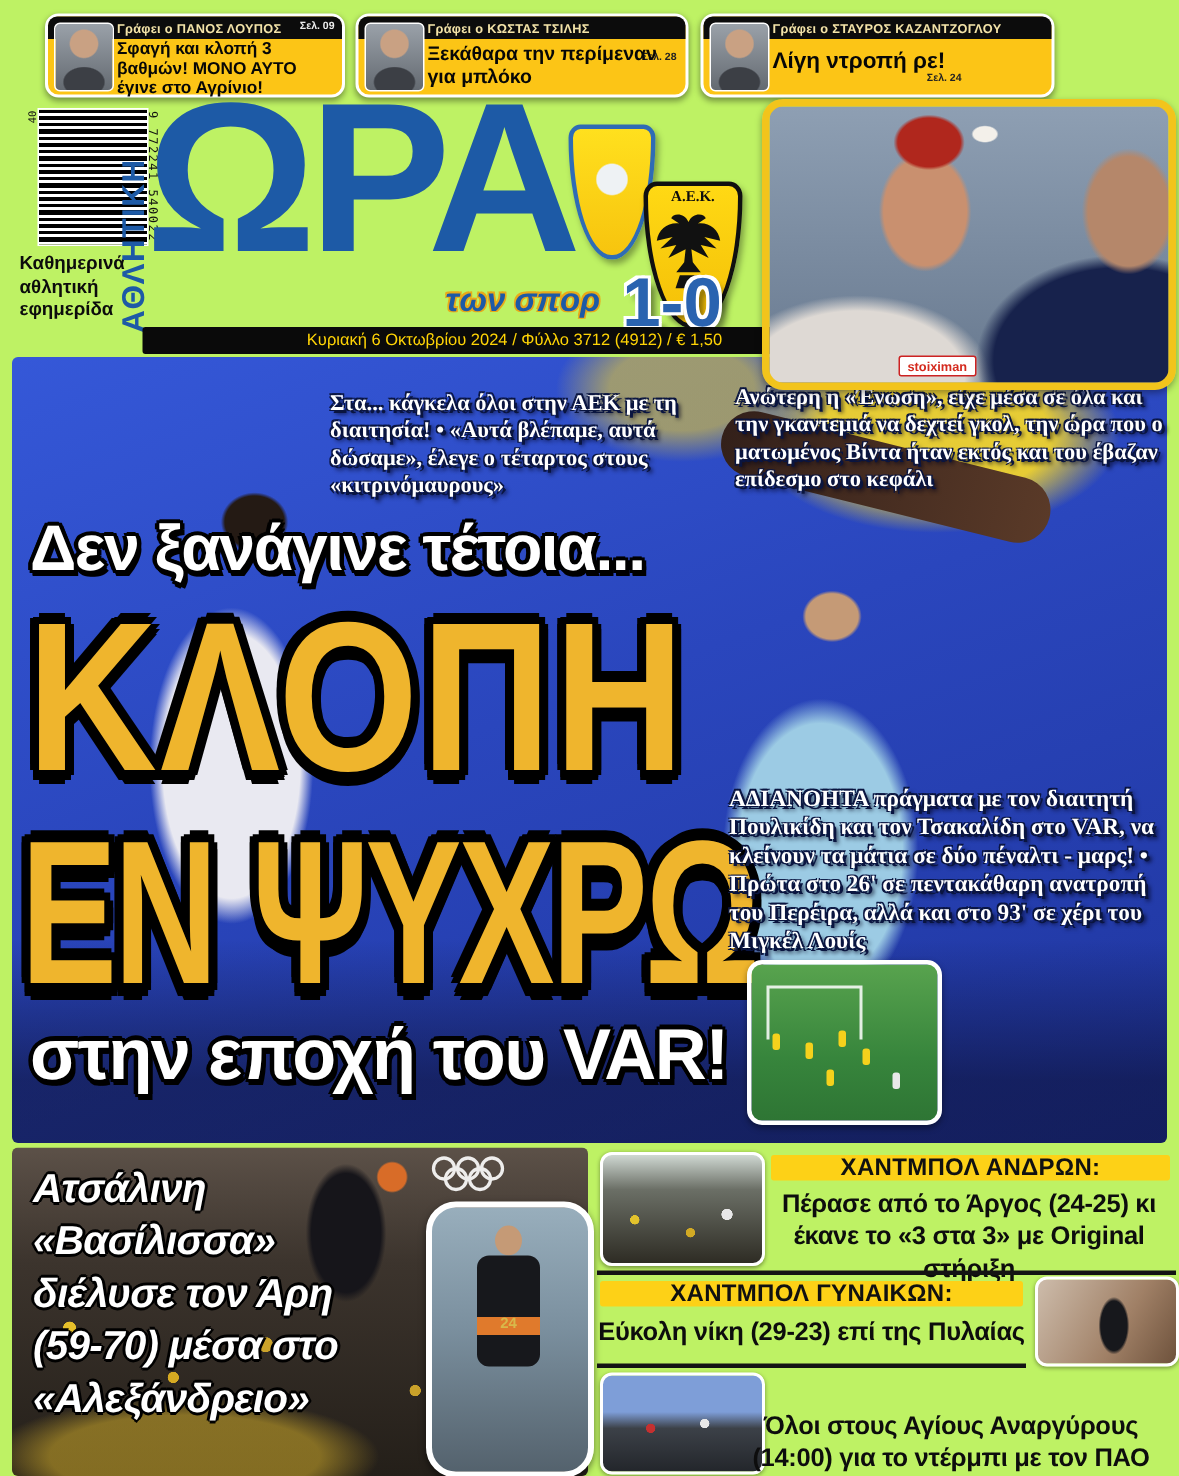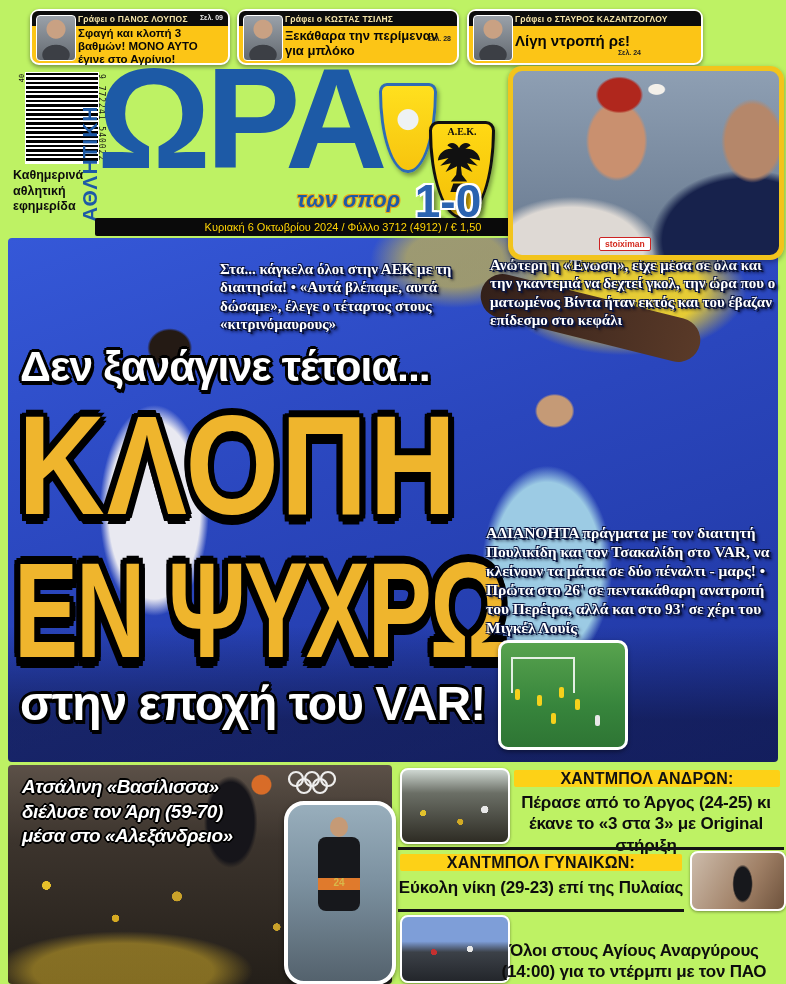--- a/index.html
+++ b/index.html
@@ -115,21 +115,21 @@
   
   .bk-photo{left:8px;top:765px;width:384px;height:219px;border-radius:4px;background:
      radial-gradient(16px 16px at 66% 9%,#d86c28 58%,rgba(216,108,40,0) 66%),
      radial-gradient(42px 72px at 58% 26%,#16151a 55%,rgba(22,21,26,0) 64%),
      radial-gradient(7px 7px at 10% 55%,#e6c02a 60%,rgba(0,0,0,0) 65%),
      radial-gradient(6px 6px at 28% 70%,#d6aa22 60%,rgba(0,0,0,0) 65%),
      radial-gradient(8px 8px at 44% 60%,#caa22a 60%,rgba(0,0,0,0) 65%),
      radial-gradient(6px 6px at 70% 74%,#caa22a 60%,rgba(0,0,0,0) 65%),
      radial-gradient(180px 55px at 30% 94%,rgba(226,186,44,.5) 50%,rgba(0,0,0,0) 72%),
      linear-gradient(180deg,#5c5148 0%,#3c342d 35%,#241f19 100%);}
-  .bk-head{position:absolute;left:14px;top:10px;width:212px;font-size:19px;font-weight:bold;
+  .bk-head{position:absolute;left:14px;top:10px;width:212px;font-size:27px;font-weight:bold;
      font-style:italic;color:#fff;line-height:1.3;letter-spacing:-.5px;}
   .inset24{position:absolute;left:276px;top:36px;width:104px;height:176px;border:4px solid #fff;
      border-radius:20px;background:linear-gradient(180deg,#98aebc 0%,#7b909f 45%,#54626d 100%);
      box-shadow:0 2px 5px rgba(0,0,0,.5);}
   .p24-head{position:absolute;left:42px;top:12px;width:18px;height:20px;border-radius:50%;background:#c59a76;}
   .p24-body{position:absolute;left:30px;top:32px;width:42px;height:74px;border-radius:8px;
      background:linear-gradient(180deg,#17181c 55%,#e07a2c 55% 72%,#17181c 72%);}
   .p24-num{position:absolute;left:0;width:100%;top:40px;text-align:center;color:#d8b84a;
      font-size:10px;font-weight:bold;}
 

